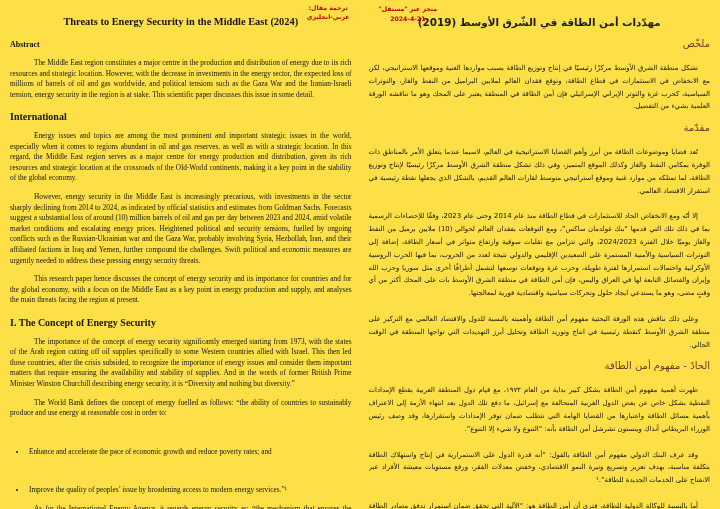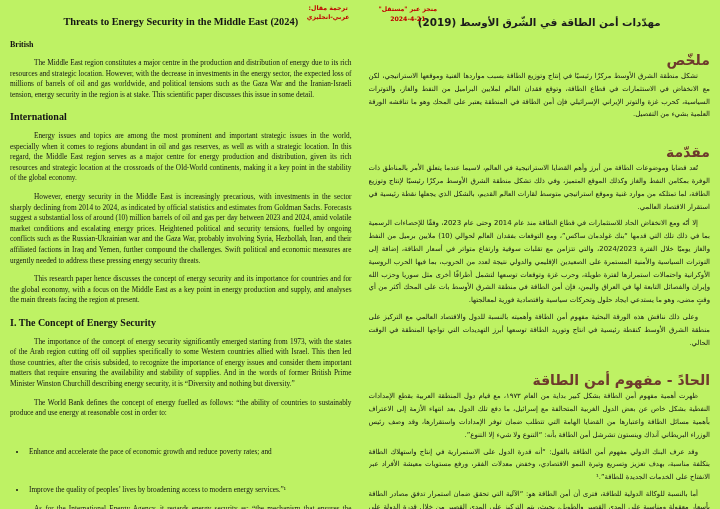--- a/index.html
+++ b/index.html
@@ -1,18 +1,18 @@
 <!DOCTYPE html>
 <html><head>
 <meta charset="utf-8">
 <style>
   * { box-sizing: border-box; margin: 0; padding: 0; }
   html, body { background: #ffffff; }
   .page {
-    width: 720px; height: 509px; background: #bef264; overflow: hidden;
+    width: 720px; height: 509px; background: #fde047; overflow: hidden;
     display: flex; gap: 17px; padding: 3px 10px 0 10px;
     font-synthesis: weight;
     align-items: center;
   }
   .col { width: 342px; position: relative; height: 506px; overflow: hidden; }
 
   
   .col-en {
     font-family: "Liberation Serif", "DejaVu Serif", serif;
     font-size: 7.3px; line-height: 10.6px; color: #141414; text-align: justify;
@@ -44,53 +44,53 @@
   }
   .ar-annotation {
     position: absolute; top: 1px; left: 10px; text-align: center;
     color: #c00000; font-size: 6.2px; line-height: 10px; font-weight: bold;
   }
   .ar-annotation .date { direction: ltr; }
   .ar-title {
     margin: 13px 14px 0 14px; text-align: center;
     font-weight: bold; font-size: 10.4px; line-height: 13px; color: #1b1b1b;
   }
-  .ar-h { font-weight: bold; font-size: 14px; color: #6e3a2d; margin: 26px 0 4px; text-align: right; line-height: 11px; }
-  .col-ar p { margin: 4px 0 1px 0; text-indent: 12px; }
+  .ar-h { font-weight: normal; font-size: 10px; color: #6e3a2d; margin: 9px 0 4px; text-align: right; line-height: 11px; }
+  .col-ar p { margin: 13px 0 1px 0; text-indent: 12px; }
   .footnotes-ar { margin-top: 8px; font-size: 5.5px; line-height: 8.2px; }
   .fn-rule-ar { width: 125px; border-top: 1px solid #222; margin: 0 auto 3px 0; margin-left: auto; margin-right: 0; }
   .footnotes-ar p { text-indent: 0; margin: 0 0 1px 0; text-align: right; }
   .latin-run { direction: ltr; unicode-bidi: embed; }
 </style>
 </head>
 <body>
 
 <div class="page">
 
   <div class="col col-en">
     <div class="en-annotation">
       <div>ترجمة مقال:</div>
       <div>عربي-انجليزي</div>
     </div>
     <div class="en-title">Threats to Energy Security in the Middle East (2024)</div>
 
-    <div class="en-h-small">British</div>
+    <div class="en-h-small">Abstract</div>
     <p>The Middle East region constitutes a major centre in the production and distribution of energy due to its rich resources and strategic location. However, with the decrease in investments in the energy sector, the expected loss of millions of barrels of oil and gas worldwide, and political tensions such as the Gaza War and the Iranian-Israeli tension, energy security in the region is at stake. This scientific paper discusses this issue in some detail.</p>
 
     <div class="en-h-big">International</div>
     <p>Energy issues and topics are among the most prominent and important strategic issues in the world, especially when it comes to regions abundant in oil and gas reserves, as well as with a strategic location. In this regard, the Middle East region serves as a major centre for energy production and distribution, given its rich resources and strategic location at the crossroads of the Old-World continents, making it a key point in the stability of the global economy.</p>
     <p>However, energy security in the Middle East is increasingly precarious, with investments in the sector sharply declining from 2014 to 2024, as indicated by official statistics and estimates from Goldman Sachs. Forecasts suggest a substantial loss of around (10) million barrels of oil and gas per day between 2023 and 2024, amid volatile market conditions and escalating energy prices. Heightened political and security tensions, fuelled by ongoing conflicts such as the Russian-Ukrainian war and the Gaza War, probably involving Syria, Hezbollah, Iran, and their affiliated factions in Iraq and Yemen, further compound the challenges. Swift political and economic measures are urgently needed to address these pressing energy security threats.</p>
     <p>This research paper hence discusses the concept of energy security and its importance for countries and for the global economy, with a focus on the Middle East as a key point in energy production and supply, and analyses the main threats facing the region at present.</p>
 
     <div class="en-h-big">I. The Concept of Energy Security</div>
     <p>The importance of the concept of energy security significantly emerged starting from 1973, with the states of the Arab region cutting off oil supplies specifically to some Western countries allied with Israel. This then led those countries, after the crisis subsided, to recognize the importance of energy issues and consider them important matters that require ensuring the availability and stability of supplies. And in the words of former British Prime Minister Winston Churchill describing energy security, it is “Diversity and nothing but diversity.”</p>
     <p>The World Bank defines the concept of energy fuelled as follows: “the ability of countries to sustainably produce and use energy at reasonable cost in order to:</p>
     <ul class="en-bullets">
       <li>Enhance and accelerate the pace of economic growth and reduce poverty rates; and</li>
-      <li>Improve the quality of peoples’ lives by broadening access to modern energy services.”¹</li>
+      <li>Improve the quality of peoples’ issue by broadening access to modern energy services.”¹</li>
     </ul>
     <p>As for the International Energy Agency, it regards energy security as: “the mechanism that ensures the continuity of energy flow at reasonable and appropriate prices in the short and long term. Thus, in the short term, the focus lies in the state’s ability to adapt to sudden changes in the balance between supply and demand. While in the long term, it is through a focus on sustainability and investment in energy security to meet the needs of economic and environmental development.²</p>
 
     <div class="footnotes-en">
       <div class="fn-rule-en"></div>
       <p><sup>1</sup><span>The World Bank Group, </span><span class="italic">Energy Security Issues</span><span>, (December 5, 2005), 3.</span></p>
       <p><sup>2</sup><span>Ahmed Zakaria El Bassousi, “The Effects of Energy Security Threats on the International Conflict over Natural Gas in the Mediterranean Basin,” (PhD thesis, Cairo University, Faculty of Economics and Political Science, 2012), 24.</span></p>
     </div>
   </div>
 
@@ -100,21 +100,21 @@
       <div class="date">2024-4-21</div>
     </div>
     <div class="ar-title">مهدّدات أمن الطاقة في الشّرق الأوسط (2019)</div>
 
     <div class="ar-h">ملخّص</div>
     <p>تشكل منطقة الشرق الأوسط مركزًا رئيسيًا في إنتاج وتوزيع الطاقة بسبب مواردها الغنية وموقعها الاستراتيجي، لكن مع الانخفاض في الاستثمارات في قطاع الطاقة، وتوقع فقدان العالم لملايين البراميل من النفط والغاز، والتوترات السياسية، كحرب غزة والتوتر الإيراني الإسرائيلي فإن أمن الطاقة في المنطقة يعتبر على المحك وهو ما تناقشه الورقة العلمية بشيء من التفصيل.</p>
 
     <div class="ar-h">مقدّمة</div>
     <p>تُعد قضايا وموضوعات الطاقة من أبرز وأهم القضايا الاستراتيجية في العالم، لاسيما عندما يتعلق الأمر بالمناطق ذات الوفرة بمكامن النفط والغاز وكذلك الموقع المتميز، وفي ذلك تشكل منطقة الشرق الأوسط مركزًا رئيسيًا لإنتاج وتوزيع الطاقة، لما تمتلكه من موارد غنية وموقع استراتيجي متوسط لقارات العالم القديم، بالشكل الذي يجعلها نقطة رئيسية في استقرار الاقتصاد العالمي.</p>
     <p>إلا أنّه ومع الانخفاض الحاد للاستثمارات في قطاع الطاقة منذ عام 2014 وحتى عام 2023، وفقًا للإحصاءات الرسمية بما في ذلك تلك التي قدمها “بنك غولدمان ساكس”، ومع التوقعات بفقدان العالم لحوالي (10) ملايين برميل من النفط والغاز يوميًا خلال الفترة 2024/2023، والتي تتزامن مع تقلبات سوقية وارتفاع متواتر في أسعار الطاقة، إضافة إلى التوترات السياسية والأمنية المستمرة على الصعيدين الإقليمي والدولي نتيجة لعدد من الحروب، بما فيها الحرب الروسية الأوكرانية واحتمالات استمرارها لفترة طويلة، وحرب غزة وتوقعات توسعها لتشمل أطرافًا أخرى مثل سوريا وحزب الله وإيران والفصائل التابعة لها في العراق واليمن، فإن أمن الطاقة في منطقة الشرق الأوسط بات على المحك أكثر من أي وقتٍ مضى، وهو ما يستدعي ايجاد حلول وتحركات سياسية واقتصادية فورية لمعالجتها.</p>
-    <p>وعلى ذلك نناقش هذه الورقة البحثية مفهوم أمن الطاقة وأهميته بالنسبة للدول والاقتصاد العالمي مع التركيز على منطقة الشرق الأوسط كنقطة رئيسية في انتاج وتوريد الطاقة توسعها أبرز التهديدات التي تواجها المنطقة في الوقت الحالي.</p>
+    <p>وعلى ذلك نناقش هذه الورقة البحثية مفهوم أمن الطاقة وأهميته بالنسبة للدول والاقتصاد العالمي مع التركيز على منطقة الشرق الأوسط كنقطة رئيسية في انتاج وتوريد الطاقة وتحليل أبرز التهديدات التي تواجها المنطقة في الوقت الحالي.</p>
 
     <div class="ar-h">الحادً - مفهوم أمن الطاقة</div>
     <p>ظهرت أهمية مفهوم أمن الطاقة بشكل كبير بداية من العام ١٩٧٣، مع قيام دول المنطقة العربية بقطع الإمدادات النفطية بشكل خاص عن بعض الدول الغربية المتحالفة مع إسرائيل، ما دفع تلك الدول بعد انتهاء الأزمة إلى الاعتراف بأهمية مسائل الطاقة واعتبارها من القضايا الهامة التي تتطلب ضمان توفر الإمدادات واستقرارها، وقد وصف رئيس الوزراء البريطاني آنذاك وينستون تشرشل أمن الطاقة بأنه: “التنوع ولا شيء إلا التنوع”.</p>
     <p>وقد عرف البنك الدولي مفهوم أمن الطاقة بالقول: “أنه قدرة الدول على الاستمرارية في إنتاج واستهلاك الطاقة بتكلفة مناسبة، بهدف تعزيز وتسريع وتيرة النمو الاقتصادي، وخفض معدلات الفقر، ورفع مستويات معيشة الأفراد عبر الانفتاح على الخدمات الجديدة للطاقة”.¹</p>
     <p>أما بالنسبة للوكالة الدولية للطاقة، فترى أن أمن الطاقة هو: “الآلية التي تحقق ضمان استمرار تدفق مصادر الطاقة بأسعار معقولة ومناسبة على المدى القصير والطويل، بحيث، يتم التركيز على المدى القصير من خلال قدرة الدولة على التكيف مع التغيرات المفاجئة في التوازن بين العرض والطلب، أما على المدى الطويل فمن خلال التركيز على الاستدامة والاستثمار في مجال تأمين الطاقة بهدف تلبية احتياجات التنمية الاقتصادية والبيئية.²</p>
 
     <div class="footnotes-ar">
       <div class="fn-rule-ar"></div>
       <p><sup>1</sup> <span class="latin-run"><span class="italic">Energy Security Issues</span><span>, The world Bank Group, (5 December 2005), p3.</span></span></p>
       <p><sup>2</sup> <span>أحمد زكريا الباسوسي، “تأثيرات تهديد أمن الطاقة على الصراع الدولي على الغاز الطبيعي في حوض المتوسط،” (أطروحة دكتوراه، جامعة القاهرة، كلية الاقتصاد والعلوم السياسية)، 2018، 24.</span></p>

